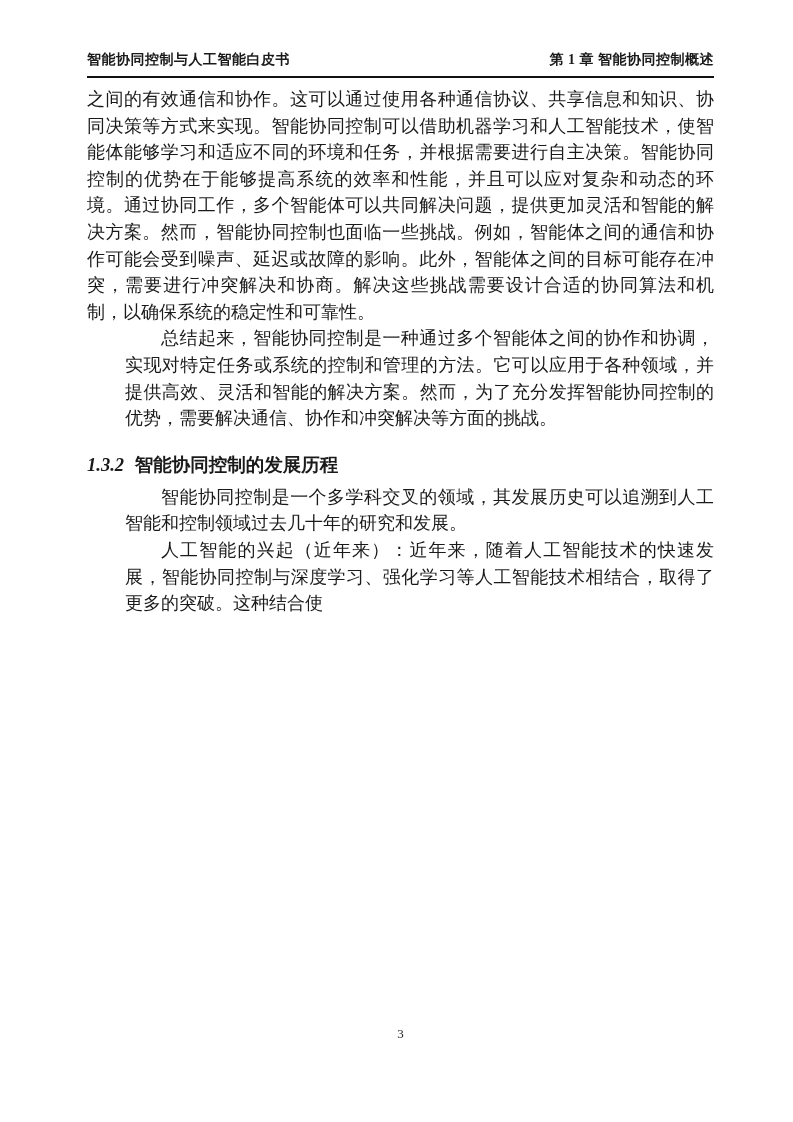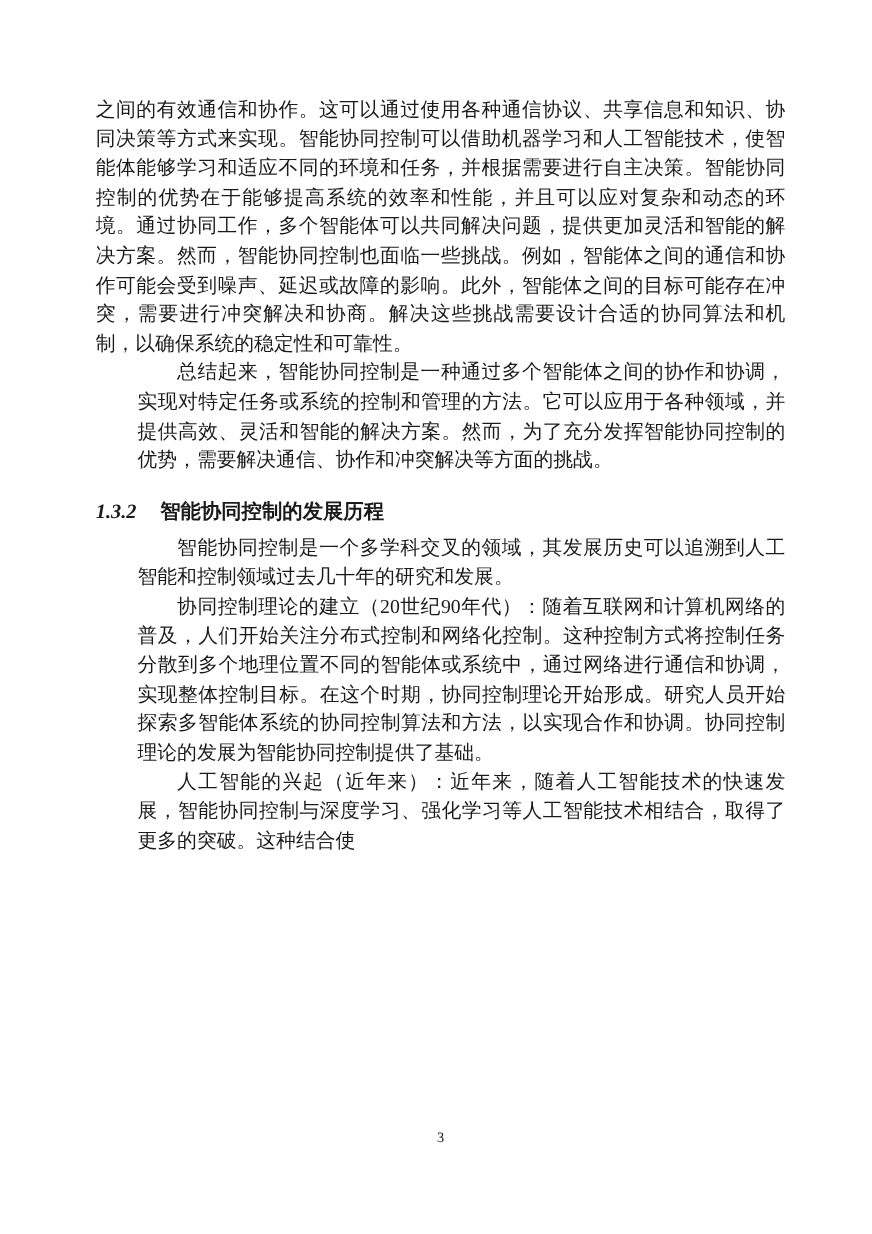--- a/index.html
+++ b/index.html
@@ -61,54 +61,57 @@
     font-weight: bold;
     line-height: 24px;
     white-space: nowrap;
   }
   .section-heading .h-num {
     font-family: "Liberation Serif", "DejaVu Serif", serif;
     font-style: italic;
   }
   .section-heading .h-text {
     font-family: "Liberation Sans", "DejaVu Sans", sans-serif;
-    margin-left: 17px;
+    margin-left: 6px;
   }
   .doc-footer {
     position: absolute;
     top: 1026px;
     left: 0;
     right: 0;
     text-align: center;
     font-size: 13px;
     color: #222222;
   }
 </style>
 </head>
 <body>
 
 <div class="page">
 
+  <div class="doc-header">
+    <span>智能协同控制与人工智能白皮书</span>
+    <span>第 1 章  智能协同控制概述</span>
+  </div>
 
   <div class="doc-body">
 
     <p class="no-indent">之间的有效通信和协作。这可以通过使用各种通信协议、共享信息和知识、协同决策等方式来实现。智能协同控制可以借助机器学习和人工智能技术，使智能体能够学习和适应不同的环境和任务，并根据需要进行自主决策。智能协同控制的优势在于能够提高系统的效率和性能，并且可以应对复杂和动态的环境。通过协同工作，多个智能体可以共同解决问题，提供更加灵活和智能的解决方案。然而，智能协同控制也面临一些挑战。例如，智能体之间的通信和协作可能会受到噪声、延迟或故障的影响。此外，智能体之间的目标可能存在冲突，需要进行冲突解决和协商。解决这些挑战需要设计合适的协同算法和机制，以确保系统的稳定性和可靠性。</p>
 
     <p class="indent">总结起来，智能协同控制是一种通过多个智能体之间的协作和协调，实现对特定任务或系统的控制和管理的方法。它可以应用于各种领域，并提供高效、灵活和智能的解决方案。然而，为了充分发挥智能协同控制的优势，需要解决通信、协作和冲突解决等方面的挑战。</p>
 
     <div class="section-heading">
       <span class="h-num">1.3.2</span>
       <span class="h-text">智能协同控制的发展历程</span>
     </div>
 
     <p class="indent">智能协同控制是一个多学科交叉的领域，其发展历史可以追溯到人工智能和控制领域过去几十年的研究和发展。</p>
 
 
 
-    <p class="indent">协同控制理论的建立（20世纪90年代）：随着互联网和计算机网络的普及，人们开始关注分布式控制和网络化控制。这种控制方式将控制任务分散到多个地理位置不同的智能体或系统中，通过网络进行通信和协调，实现整体控制目标。在这个时期，协同控制理论开始形成。研究人员开始探索多智能体系统的协同控制算法和方法，以实现合作和协调。协同控制理论的发展为智能协同控制提供了基础。</p>
 
 
     <p class="indent">人工智能的兴起（近年来）：近年来，随着人工智能技术的快速发展，智能协同控制与深度学习、强化学习等人工智能技术相结合，取得了更多的突破。这种结合使</p>
 
   </div>
 
   <div class="doc-footer">
     <span>3</span>
   </div>
 

